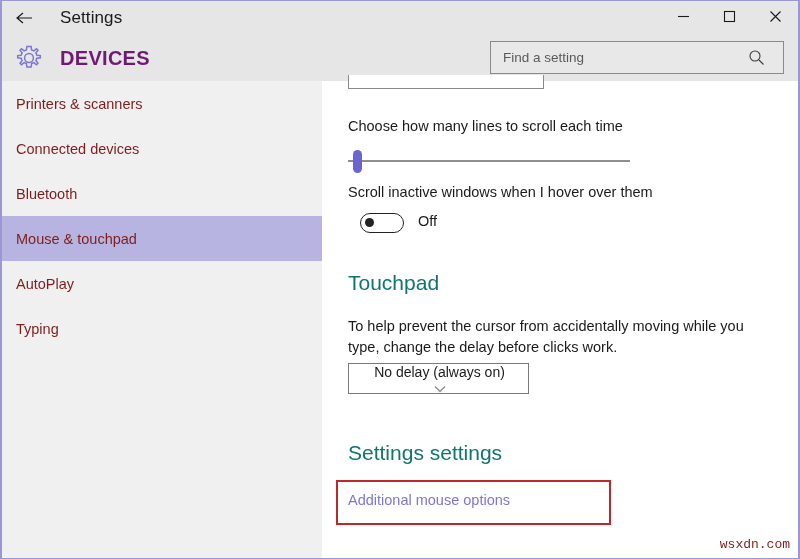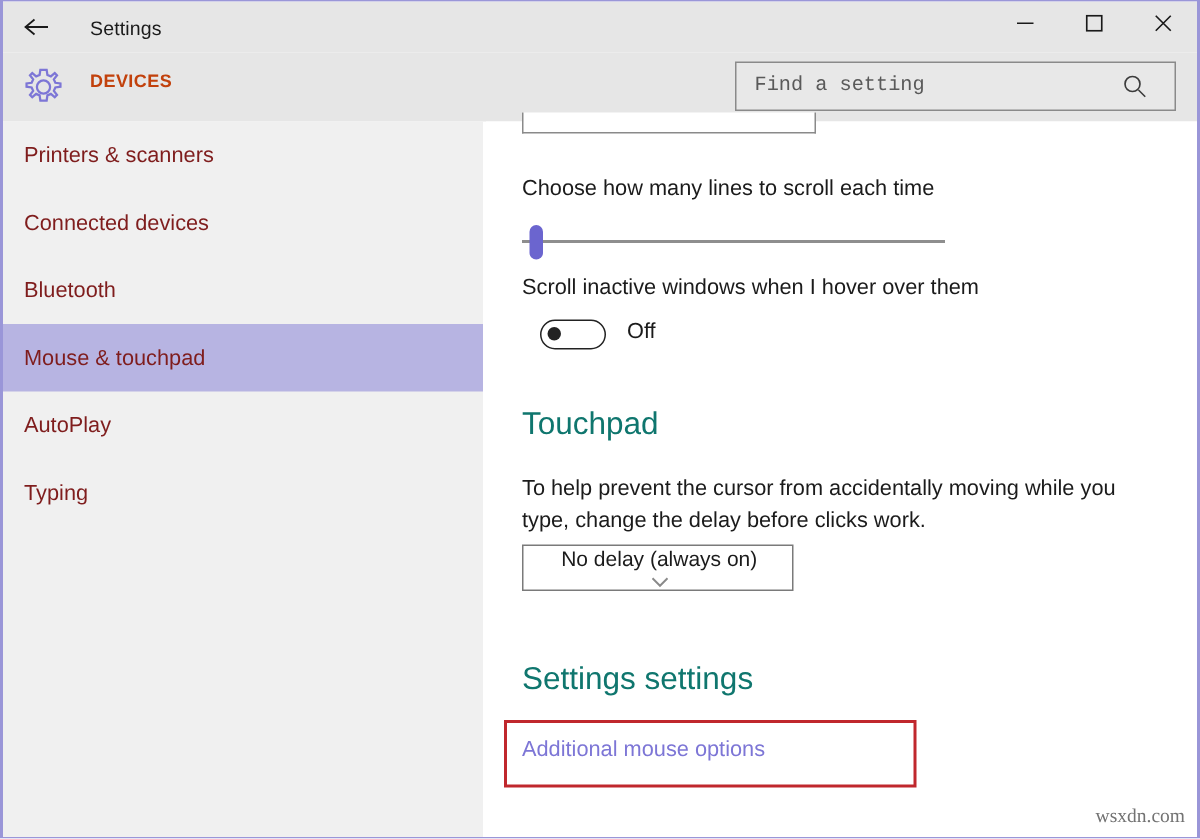--- a/index.html
+++ b/index.html
@@ -37,21 +37,21 @@
   #back-button {
     width: 44px;
     height: 34px;
     display: flex;
     align-items: center;
     justify-content: center;
     cursor: pointer;
   }
   #back-button svg { display: block; }
   #app-title {
-    font-size: 13px;
+    font-size: 17px;
     color: #1a1a1a;
     margin-left: 14px;
     letter-spacing: 0.1px;
   }
   #window-controls {
     position: absolute;
     right: 0;
     top: 0;
     height: 34px;
     display: flex;
@@ -77,42 +77,42 @@
     position: absolute;
     left: 10px;
     top: 6px;
     width: 34px;
     height: 34px;
   }
   #page-title {
     position: absolute;
     left: 58px;
     top: 12px;
-    font-size: 12px;
+    font-size: 20px;
     font-weight: bold;
-    color: #c2410c;
+    color: #701a75;
     letter-spacing: 0.3px;
   }
   #search-box {
     position: absolute;
     left: 488px;
     top: 6px;
     width: 294px;
     height: 33px;
     background: #e8e8e8;
     border: 1px solid #8a8a8a;
     display: flex;
     align-items: center;
     cursor: text;
   }
   #search-input {
     border: none;
     outline: none;
     background: transparent;
-    font-family: Liberation Mono, monospace;
+    font-family: Liberation Sans, sans-serif;
     font-size: 13.5px;
     color: #3b3b3b;
     padding-left: 12px;
     width: 248px;
     height: 100%;
   }
   #search-input::placeholder { color: #5a5a5a; opacity: 1; }
   #search-icon {
     width: 34px;
     display: flex;
@@ -280,22 +280,22 @@
     color: #7d76d6;
     text-decoration: none;
     cursor: pointer;
   }
 
   #watermark {
     position: absolute;
     right: 8px;
     bottom: 6px;
     font-size: 13px;
-    color: #737373;
-    font-family: Liberation Serif, serif;
+    color: #7f1d1d;
+    font-family: Liberation Mono, monospace;
   }
 </style>
 </head>
 <body>
 
 <div id="window">
 
   <div id="titlebar">
     <div id="back-button">
       <span>

